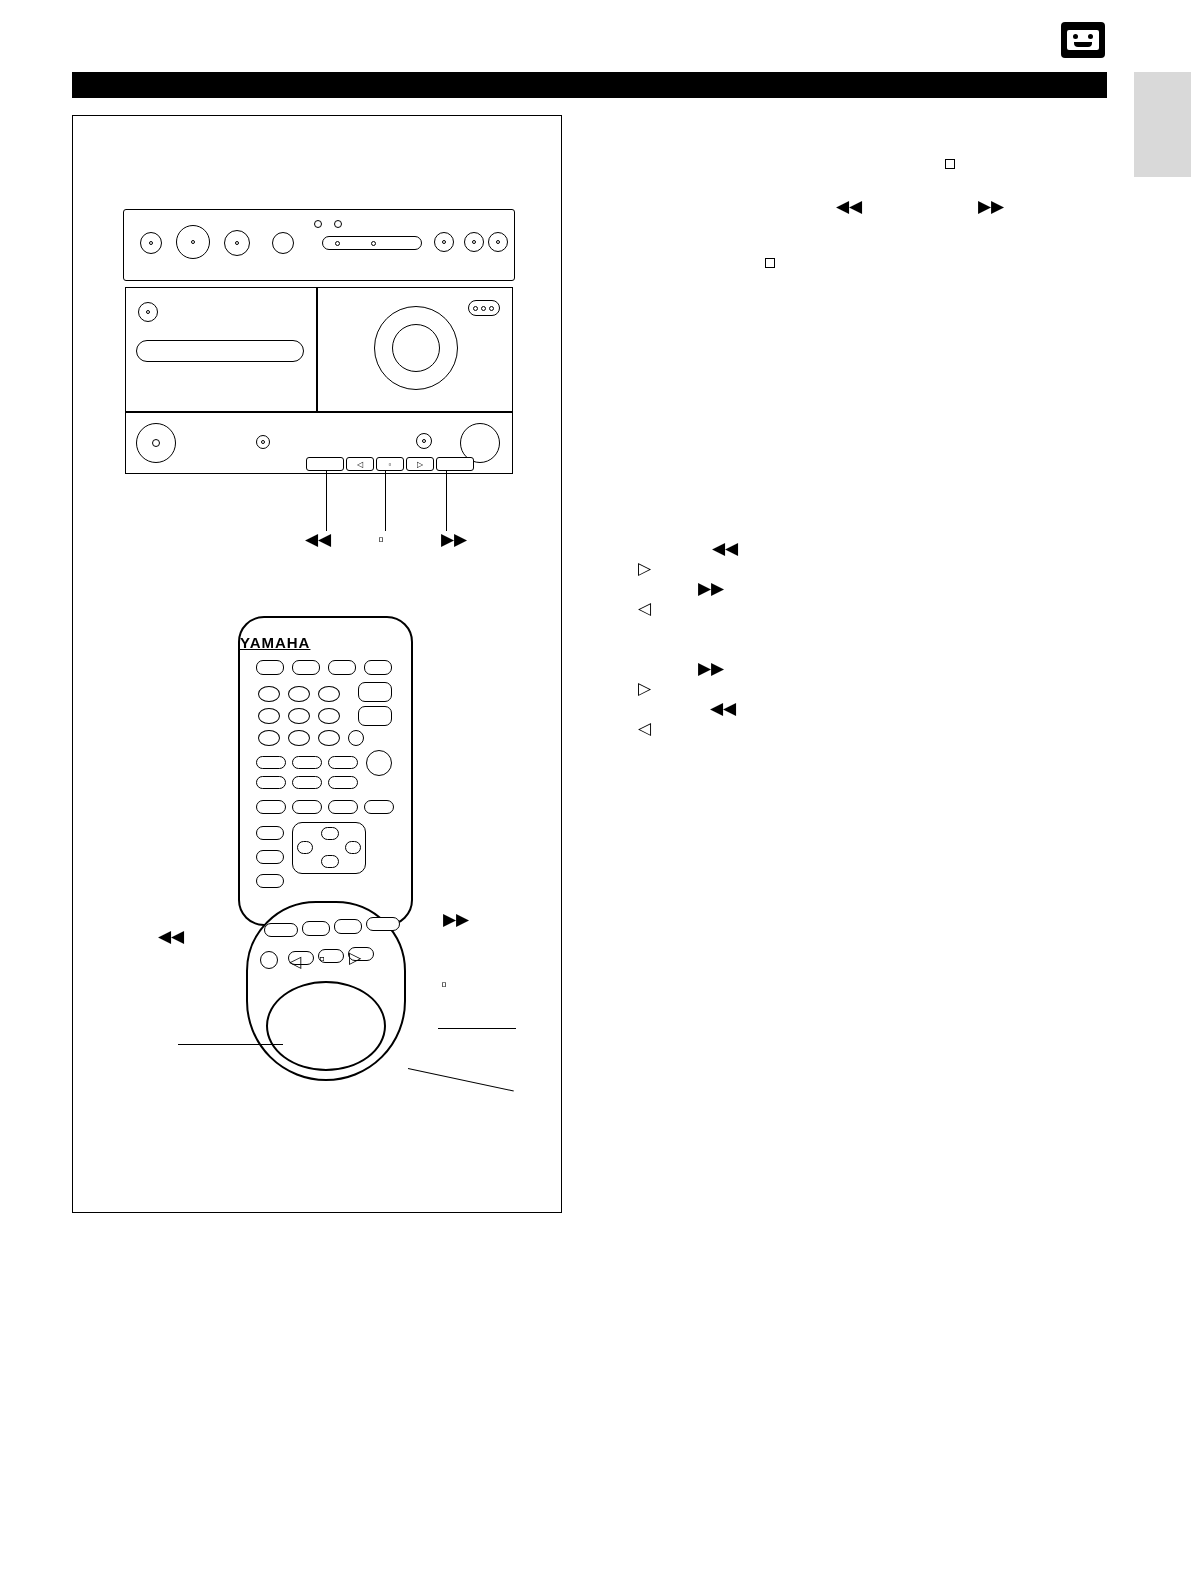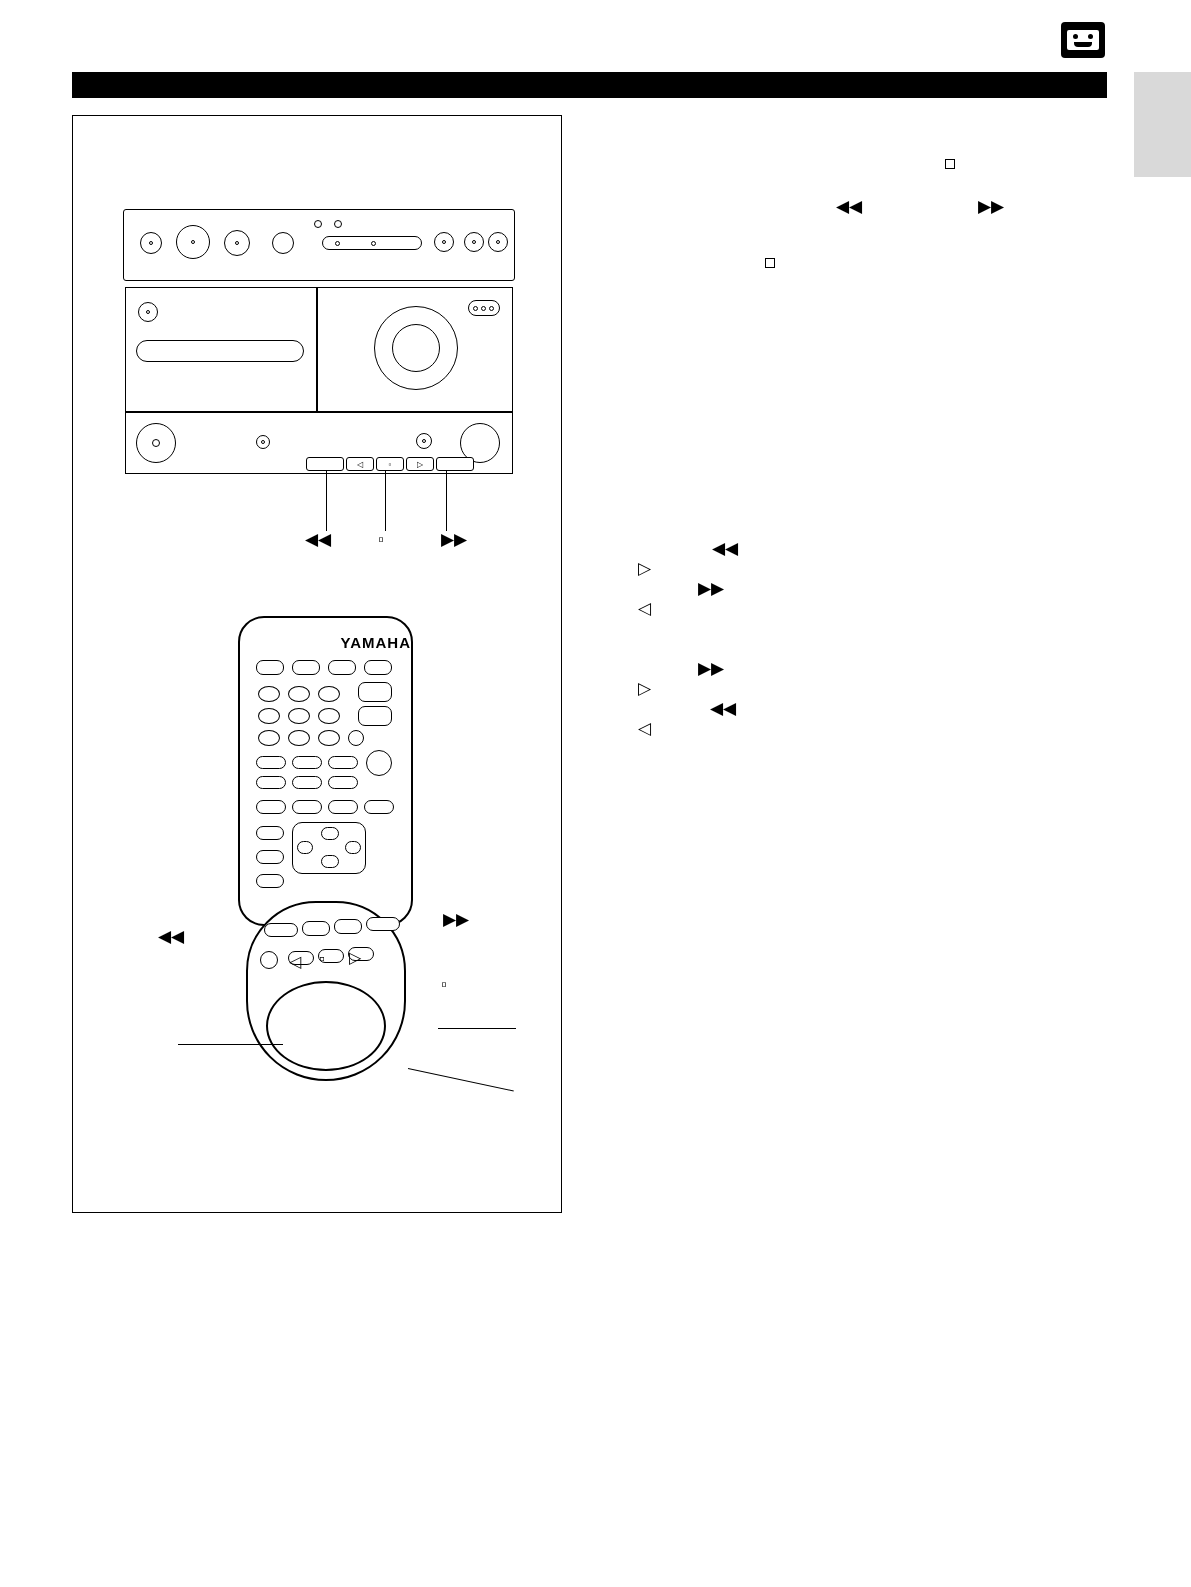--- a/index.html
+++ b/index.html
@@ -208,24 +208,25 @@
     width: 160px; height: 180px;
     border: 2px solid #000;
     border-radius: 70px 70px 80px 80px;
     box-sizing: border-box;
     background: #fff;
   }
   .brand {
     position: absolute;
     left: 0; right: 0;
     top: 16px;
-    text-align: right;
+    text-align: left;
     font-size: 15px;
     font-weight: bold;
     letter-spacing: 1px;
+    text-decoration: underline;
   }
   .rbtn {
     position: absolute;
     border: 1.2px solid #000;
     border-radius: 7px;
     box-sizing: border-box;
     background: #fff;
   }
   .rbtn.round { border-radius: 50%; }
   .jog {

